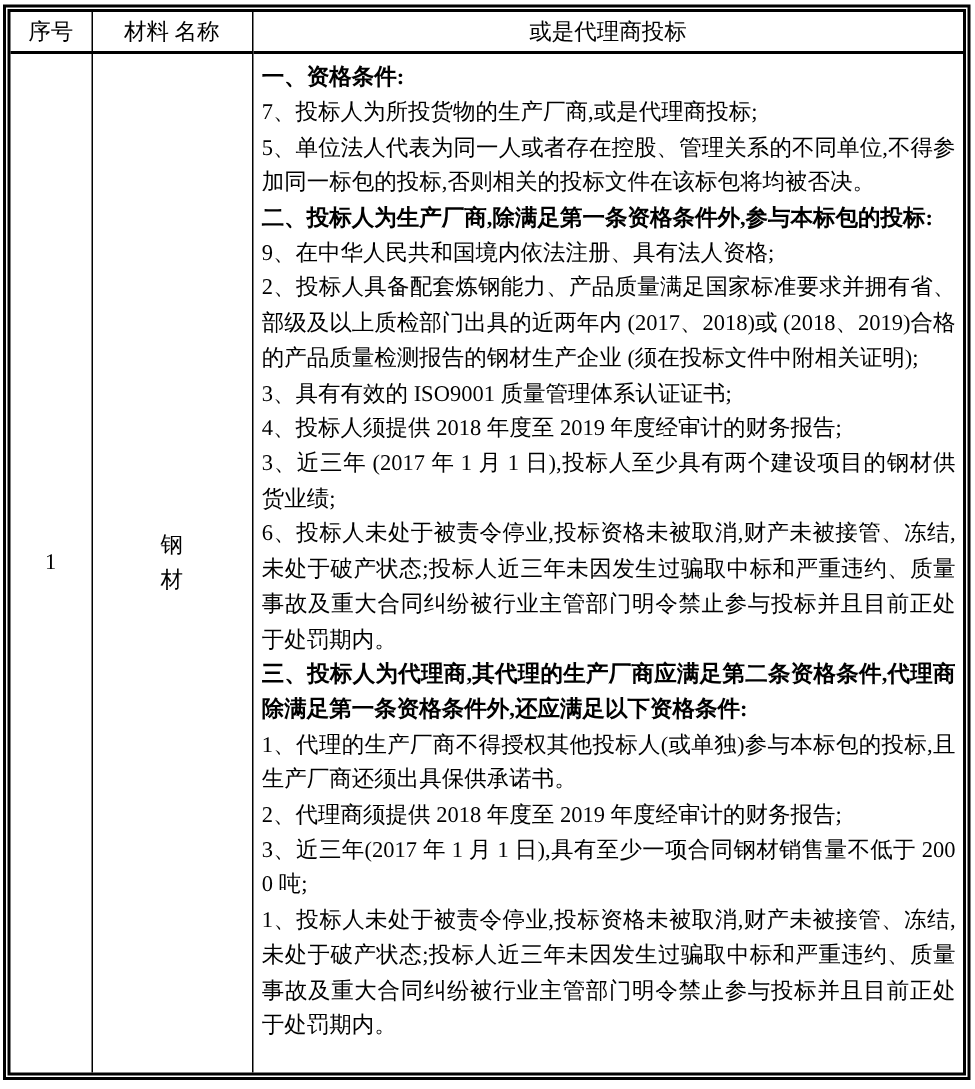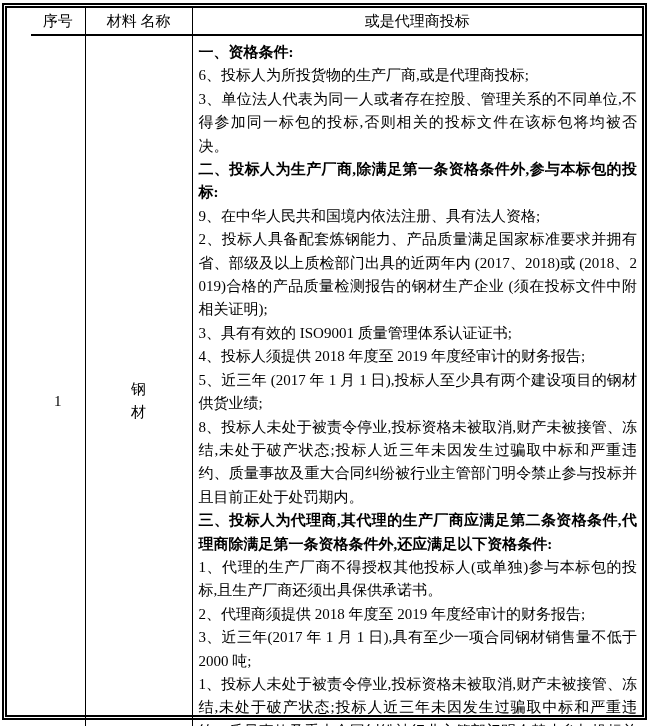--- a/index.html
+++ b/index.html
@@ -18,21 +18,20 @@
   }
   .table-frame {
     position: absolute;
     left: 2px;
     top: 3px;
     width: 645px;
     height: 717px;
     border: 5px double #000000;
     box-sizing: border-box;
     background: #ffffff;
-    padding-left: 24px;
   }
   table.doc-table {
     border-collapse: collapse;
     table-layout: fixed;
     width: 100%;
     height: 100%;
   }
   col.col-index    { width: 54px; }
   col.col-material { width: 107px; }
   th, td {
@@ -97,29 +96,29 @@
           <th>或是代理商投标</th>
         </tr>
       </thead>
       <tbody>
         <tr>
           <td class="cell-index sep">1</td>
           <td class="cell-material sep">钢
 材</td>
           <td class="cell-requirements">
               <p class="req bold">一、资格条件:</p>
-              <p class="req">6、投标人为所投货物的生产厂商,或是代理商投标;</p>
-              <p class="req">3、单位法人代表为同一人或者存在控股、管理关系的不同单位,不得参加同一标包的投标,否则相关的投标文件在该标包将均被否决。</p>
+              <p class="req">7、投标人为所投货物的生产厂商,或是代理商投标;</p>
+              <p class="req">5、单位法人代表为同一人或者存在控股、管理关系的不同单位,不得参加同一标包的投标,否则相关的投标文件在该标包将均被否决。</p>
               <p class="req bold">二、投标人为生产厂商,除满足第一条资格条件外,参与本标包的投标:</p>
               <p class="req">9、在中华人民共和国境内依法注册、具有法人资格;</p>
               <p class="req">2、投标人具备配套炼钢能力、产品质量满足国家标准要求并拥有省、部级及以上质检部门出具的近两年内 (2017、2018)或 (2018、2019)合格的产品质量检测报告的钢材生产企业 (须在投标文件中附相关证明);</p>
               <p class="req">3、具有有效的 ISO9001 质量管理体系认证证书;</p>
               <p class="req">4、投标人须提供 2018 年度至 2019 年度经审计的财务报告;</p>
-              <p class="req">5、近三年 (2017 年 1 月 1 日),投标人至少具有两个建设项目的钢材供货业绩;</p>
-              <p class="req">8、投标人未处于被责令停业,投标资格未被取消,财产未被接管、冻结,未处于破产状态;投标人近三年未因发生过骗取中标和严重违约、质量事故及重大合同纠纷被行业主管部门明令禁止参与投标并且目前正处于处罚期内。</p>
+              <p class="req">3、近三年 (2017 年 1 月 1 日),投标人至少具有两个建设项目的钢材供货业绩;</p>
+              <p class="req">6、投标人未处于被责令停业,投标资格未被取消,财产未被接管、冻结,未处于破产状态;投标人近三年未因发生过骗取中标和严重违约、质量事故及重大合同纠纷被行业主管部门明令禁止参与投标并且目前正处于处罚期内。</p>
               <p class="req bold">三、投标人为代理商,其代理的生产厂商应满足第二条资格条件,代理商除满足第一条资格条件外,还应满足以下资格条件:</p>
               <p class="req">1、代理的生产厂商不得授权其他投标人(或单独)参与本标包的投标,且生产厂商还须出具保供承诺书。</p>
               <p class="req">2、代理商须提供 2018 年度至 2019 年度经审计的财务报告;</p>
               <p class="req">3、近三年(2017 年 1 月 1 日),具有至少一项合同钢材销售量不低于 2000 吨;</p>
               <p class="req">1、投标人未处于被责令停业,投标资格未被取消,财产未被接管、冻结,未处于破产状态;投标人近三年未因发生过骗取中标和严重违约、质量事故及重大合同纠纷被行业主管部门明令禁止参与投标并且目前正处于处罚期内。</p>
             </td>
         </tr>
       </tbody>
     </table>
   </div>

